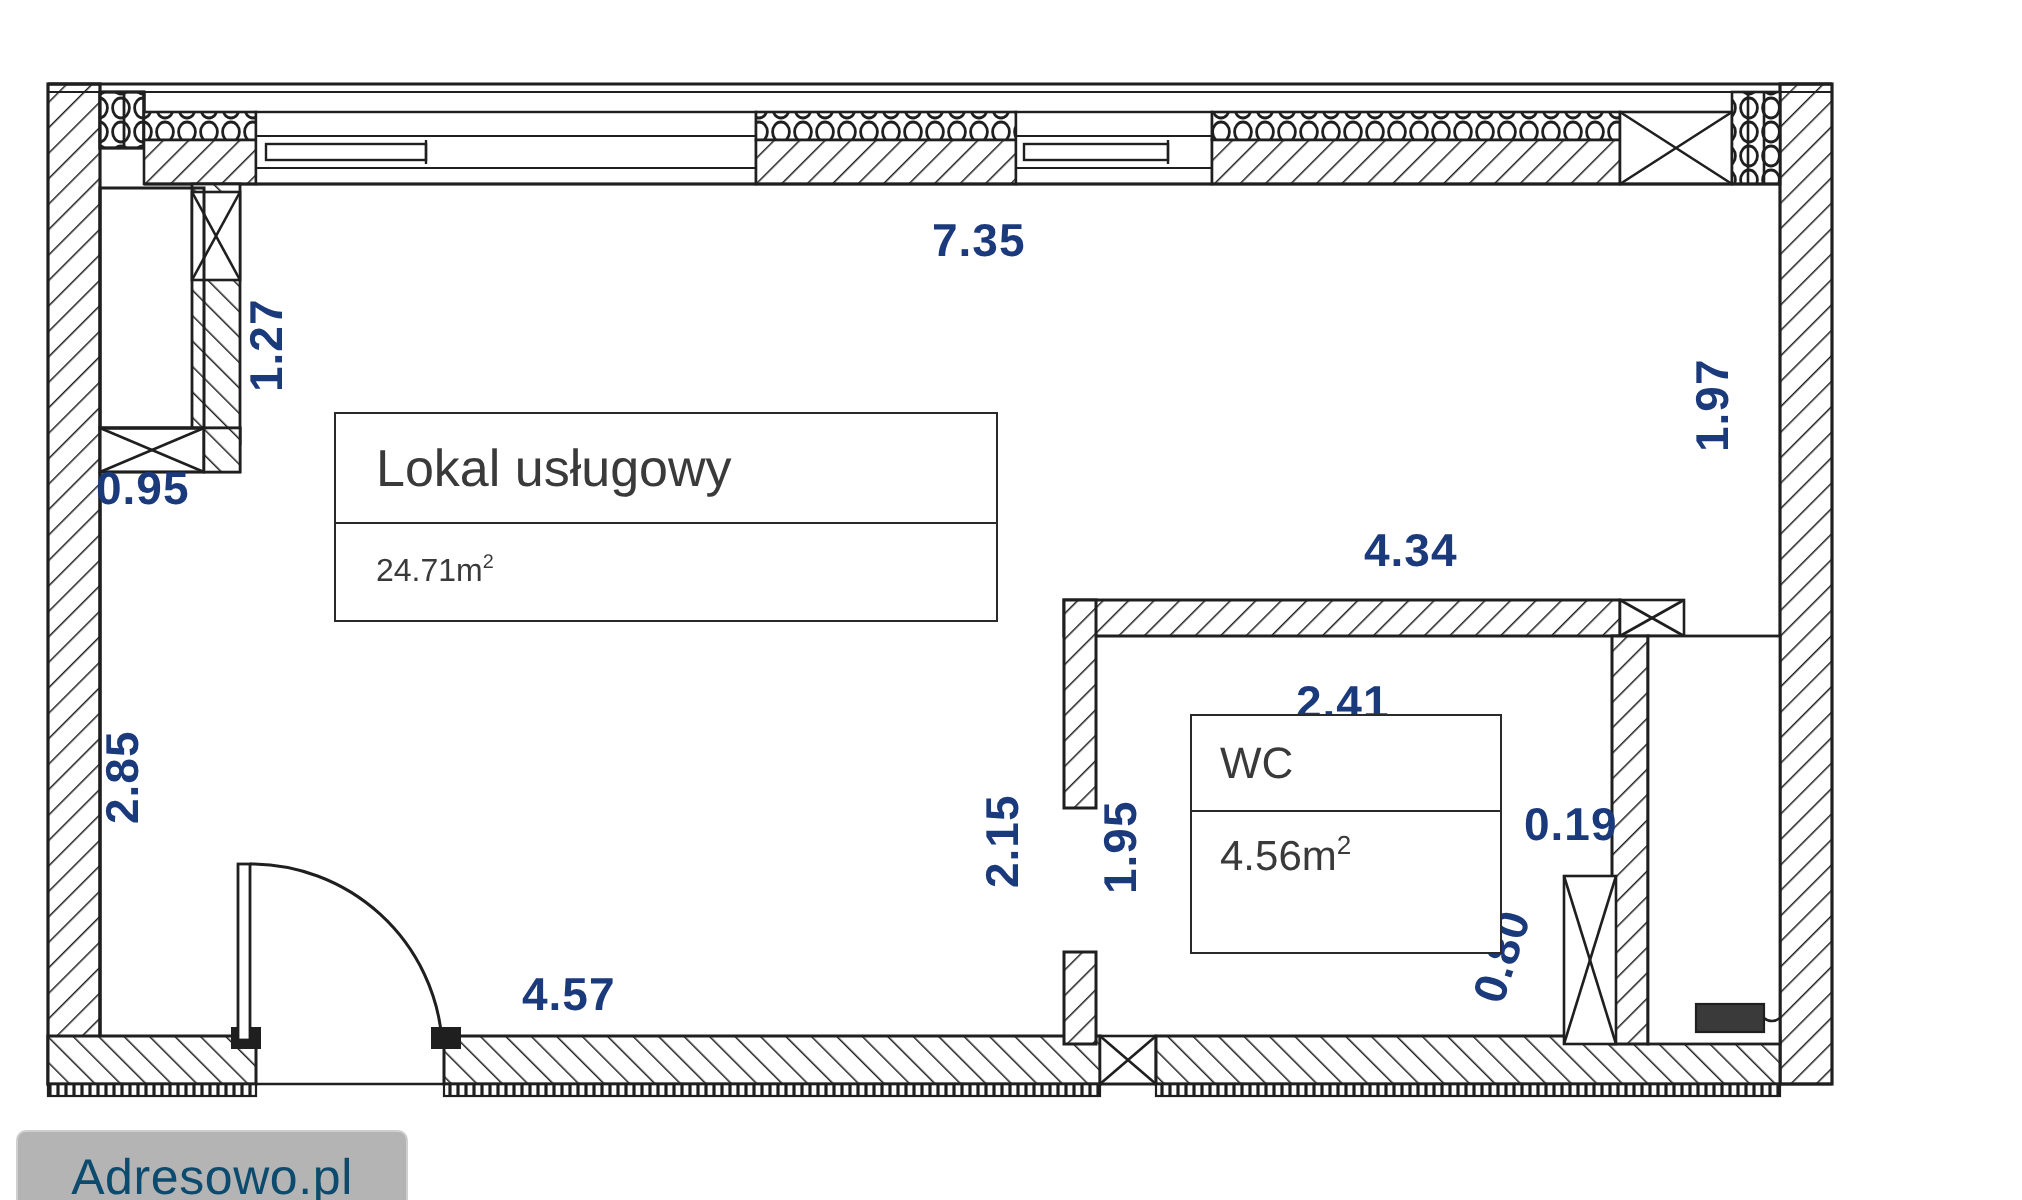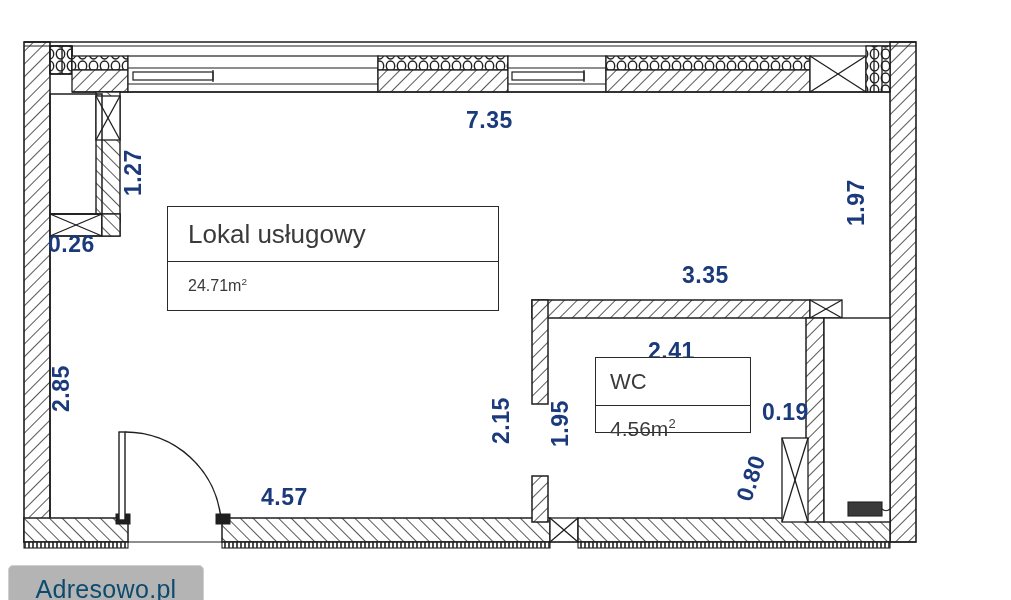--- a/index.html
+++ b/index.html
@@ -64,21 +64,21 @@
     color:#3a3a3a;
     font-family:"Liberation Sans", sans-serif;
     white-space:nowrap;
   }
   #label-lokal{ left:167px; top:182px; width:332px; height:105px;text-align:right; }
   #label-lokal .rowtop{ height:55px; }
   #label-lokal .rowbot{ height:48px; }
   #label-lokal .name{ font-size:26px; padding-left:20px; }
   #label-lokal .area{ font-size:16px; padding-left:20px; }
 
-  #label-wc{ left:595px; top:333px; width:156px; height:76px; }
+  #label-wc{ left:595px; top:333px; width:156px; height:120px; }
   #label-wc .rowtop{ height:48px; }
   #label-wc .rowbot{ height:44px; }
   #label-wc .name{ font-size:22px; padding-left:14px; }
   #label-wc .area{ font-size:21px; padding-left:14px; }
 
   .sup{ font-size:0.62em; vertical-align:super; }
 
   
   #watermark{
     position:absolute;
@@ -266,27 +266,27 @@
         <path d="M 882 485 a 6 6 0 0 0 8 0" fill="none" stroke="#1f1f1f" stroke-width="1.2"></path>
       </g>
 
     </g>
   </svg>
 
   <div class="dim" id="dim-top-main" style="left:466px; top:85px;">7.35</div>
 
   <div class="dim rot" id="dim-left-upper" style="left:122px; top:172px;">1.27</div>
 
-  <div class="dim" id="dim-left-alcove" style="left:48px; top:209px;">0.26</div>
+  <div class="dim" id="dim-left-alcove" style="left:48px; top:209px;">0.95</div>
 
   <div class="dim rot" id="dim-left-lower" style="left:50px; top:388px;">2.85</div>
 
   <div class="dim rot" id="dim-right-upper" style="left:845px; top:202px;">1.97</div>
 
-  <div class="dim" id="dim-right-mid" style="left:682px; top:240px;">3.35</div>
+  <div class="dim" id="dim-right-mid" style="left:682px; top:240px;">4.34</div>
 
   <div class="dim" id="dim-wc-top" style="left:648px; top:316px;">2.41</div>
 
   <div class="dim rot" id="dim-wc-left-outer" style="left:490px; top:420px;">2.15</div>
 
   <div class="dim rot" id="dim-wc-left-inner" style="left:549px; top:423px;">1.95</div>
 
   <div class="dim" id="dim-wc-right" style="left:762px; top:377px;">0.19</div>
 
   <div class="dim rot-tilt" id="dim-wc-door" style="left:733px; top:473px;">0.80</div>

